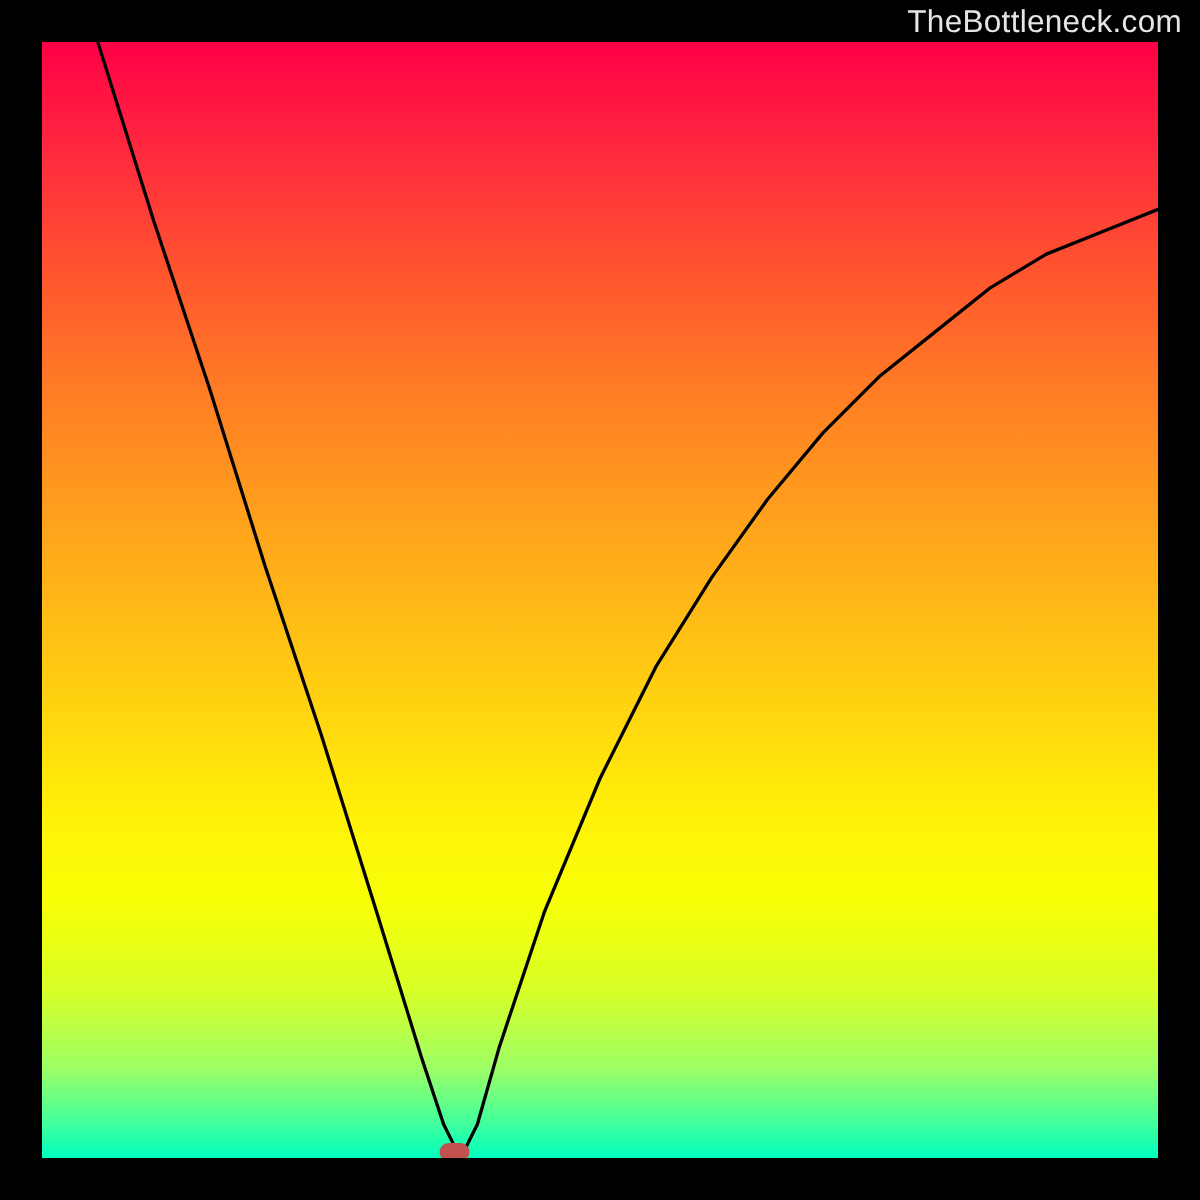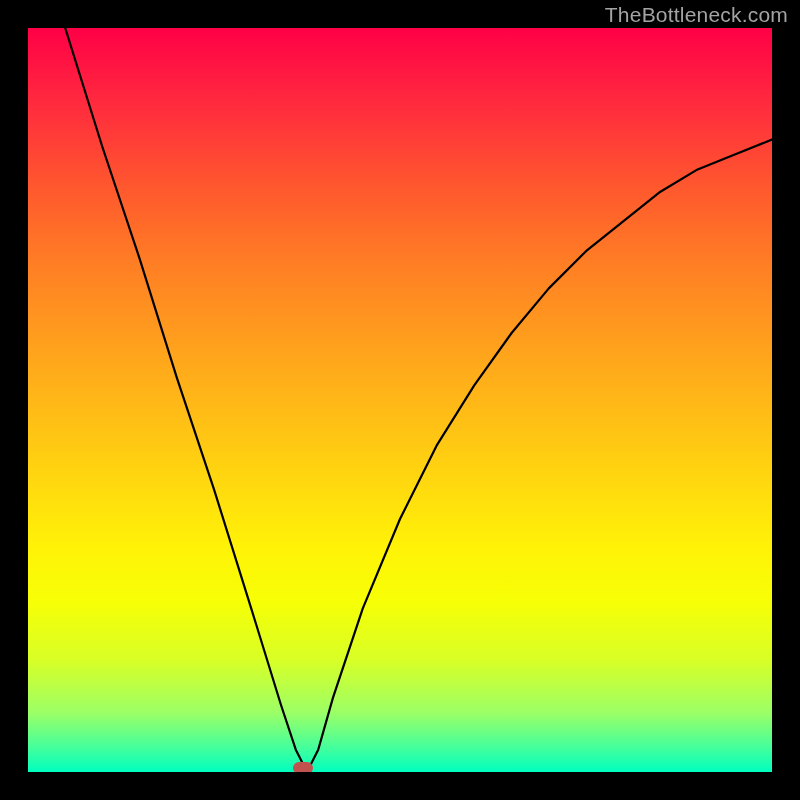--- a/index.html
+++ b/index.html
@@ -41,21 +41,21 @@
       #d8ff27 85%,
       #9cff66 92%,
       #3fff9f 97%,
       #00ffbf 100%
     );
   }
   .watermark {
     position: absolute;
     top: 3px;
     right: 12px;
-    color: #a3a3a3;
+    color: #e5e5e5;
     font-size: 21px;
     letter-spacing: 0.2px;
     font-weight: 500;
     user-select: none;
     text-align: right;
   }
   svg.curve {
     position: absolute;
     inset: 0;
     width: 100%;

